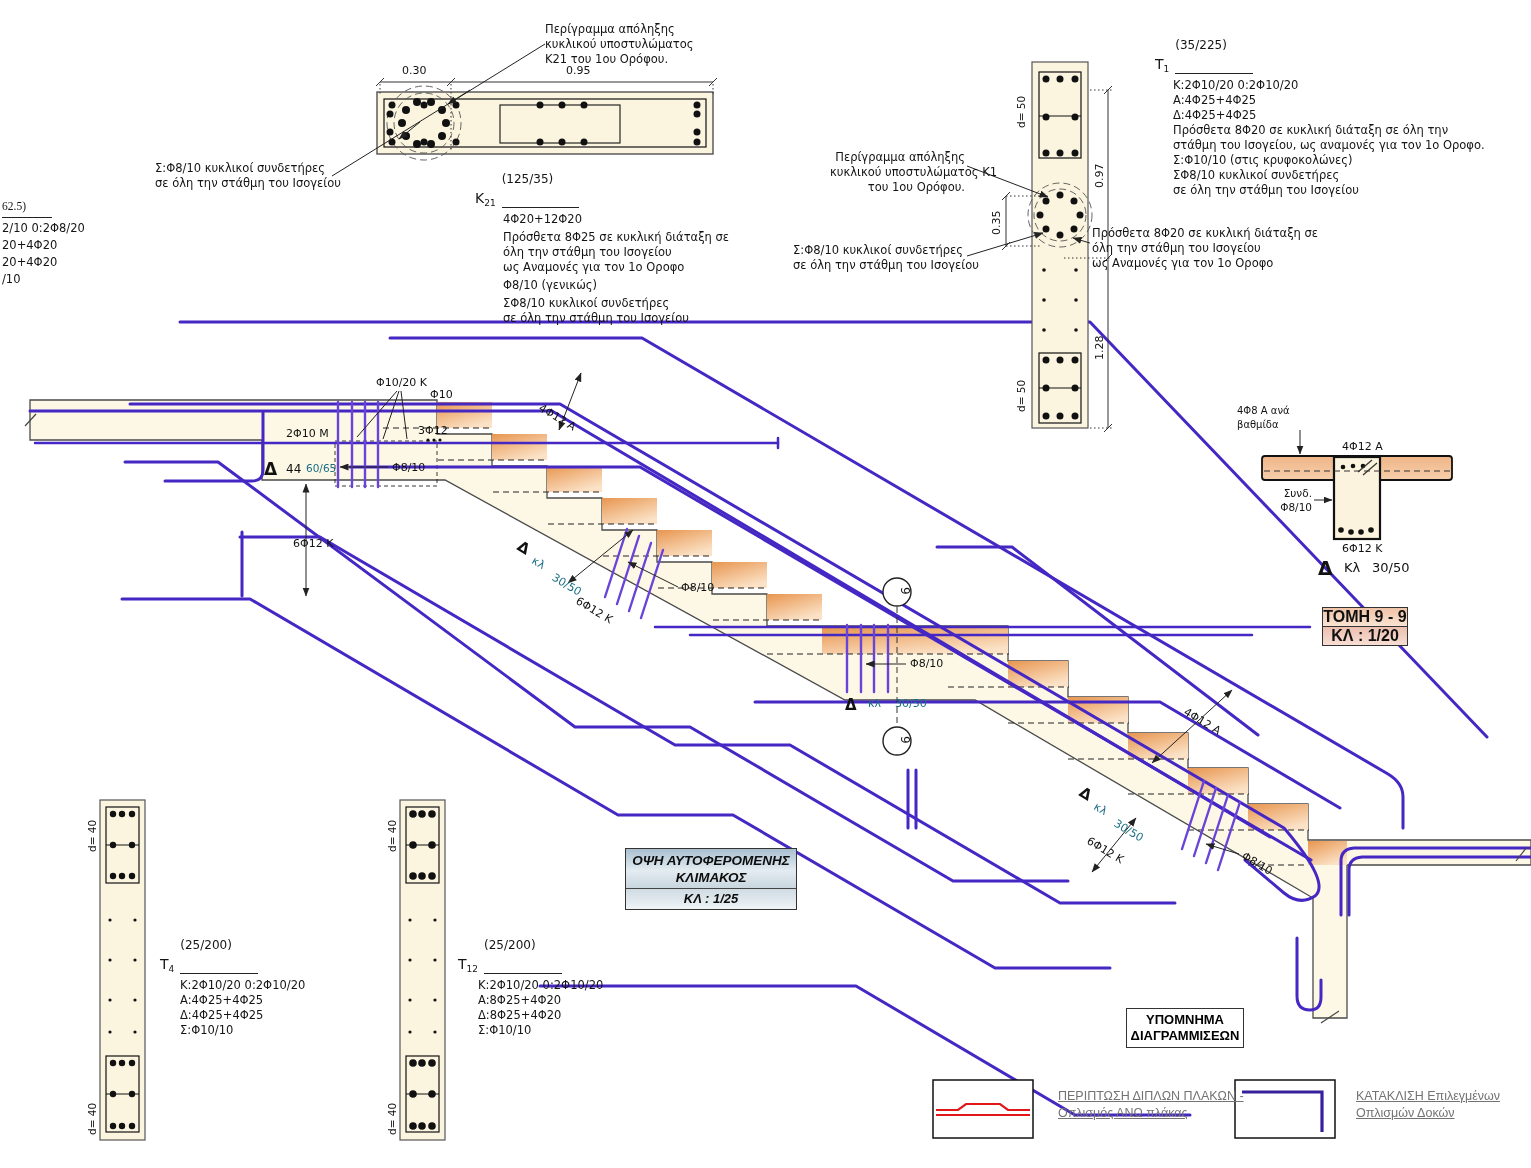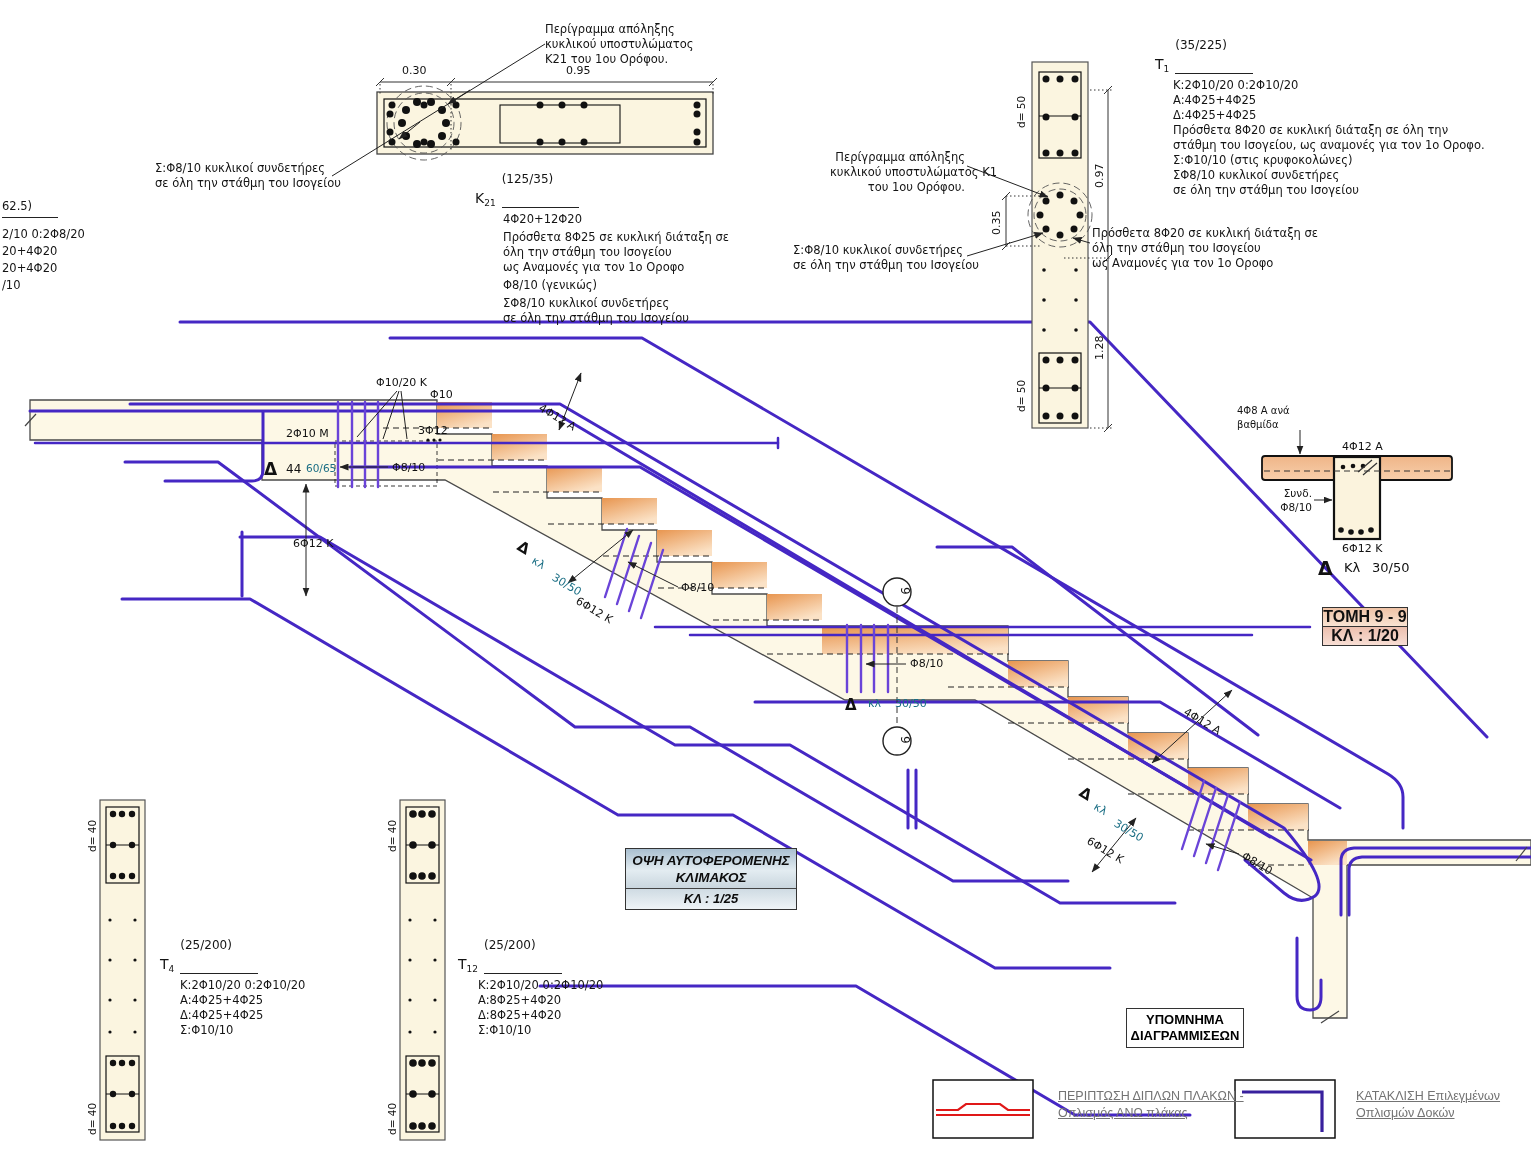--- a/index.html
+++ b/index.html
@@ -6,21 +6,21 @@
   #canvas{position:relative;width:1531px;height:1168px;background:#fff;overflow:hidden;
           font-family:"DejaVu Sans",sans-serif;color:#111;}
   #drawing{position:absolute;left:0;top:0;}
   .note{position:absolute;font:11.5px/15px "DejaVu Sans",sans-serif;color:#141414;white-space:nowrap;}
   .note div{white-space:nowrap;}
   .hdr{display:flex;align-items:flex-end;gap:6px;margin-bottom:4px;text-align:center;}
   .tagmain{font-size:14px;}
   .tagsub{font-size:9px;position:relative;top:3px;}
   .secsize{font-size:12px;border-bottom:1.2px solid #222;padding:0 26px 20px 0;}
   .rightalign{text-align:right;}
-  .fragline1{display:inline-block;border-bottom:1.2px solid #222;padding-right:26px;padding-bottom:2px;}
+  .fragline1{display:inline-block;border-bottom:1.2px solid #222;padding-right:26px;padding-bottom:2px;font-family:Liberation Serif, serif;}
   .boxtitle{position:absolute;border:1.5px solid #333;text-align:center;
             font-family:"Liberation Sans",sans-serif;}
   .tb-row1{background:linear-gradient(180deg,#a9bfd0 0%,#e3ecf1 55%,#c9d6de 100%);
            border-bottom:1.2px solid #444;font-weight:bold;font-size:13.5px;line-height:17px;padding:3px 0 2px 0;color:#0d0d0d;}
   .tb-row2{background:linear-gradient(180deg,#cfdbe3 0%,#eff4f7 100%);font-weight:bold;font-size:13px;line-height:20px;color:#0d0d0d;}
   .tomh-row1{background:linear-gradient(180deg,#efc3a6 0%,#f9e3d2 100%);border-bottom:1.1px solid #333;
              font-weight:bold;font-size:16px;line-height:18px;color:#101010;}
   .tomh-row2{background:linear-gradient(180deg,#ecbfae 0%,#f8ded4 100%);font-weight:bold;font-size:16px;line-height:18px;color:#101010;}
   .legendtitle{background:#fff;font-weight:bold;font-size:13px;line-height:16px;padding:3px 2px;color:#000;}
   .legendlabel{position:absolute;font:12.5px/17px "Liberation Sans",sans-serif;color:#737373;white-space:nowrap;text-decoration:underline;}
@@ -449,21 +449,21 @@
     <div>όλη την στάθμη του Ισογείου</div>
     <div>ως Αναμονές για τον 1ο Οροφο</div>
     <div style="margin-top:3px;">Φ8/10 (γενικώς)</div>
     <div style="margin-top:3px;">ΣΦ8/10 κυκλικοί συνδετήρες</div>
     <div>σε όλη την στάθμη του Ισογείου</div>
   </div>
 </div>
 
 <div class="note" style="left:2px;top:198px;line-height:17px;">
   <div><span class="fragline1">62.5)</span></div>
-  <div style="margin-top:8px;">2/10 0:2Φ8/20</div>
+  <div style="margin-top:2px;">2/10 0:2Φ8/20</div>
   <div>20+4Φ20</div>
   <div>20+4Φ20</div>
   <div>/10</div>
 </div>
 
 <div class="note rightalign" style="left:830px;top:150px;width:135px;">
   <div>Περίγραμμα απόληξης</div>
   <div>κυκλικού υποστυλώματος K1</div>
   <div>του 1ου Ορόφου.</div>
 </div>

